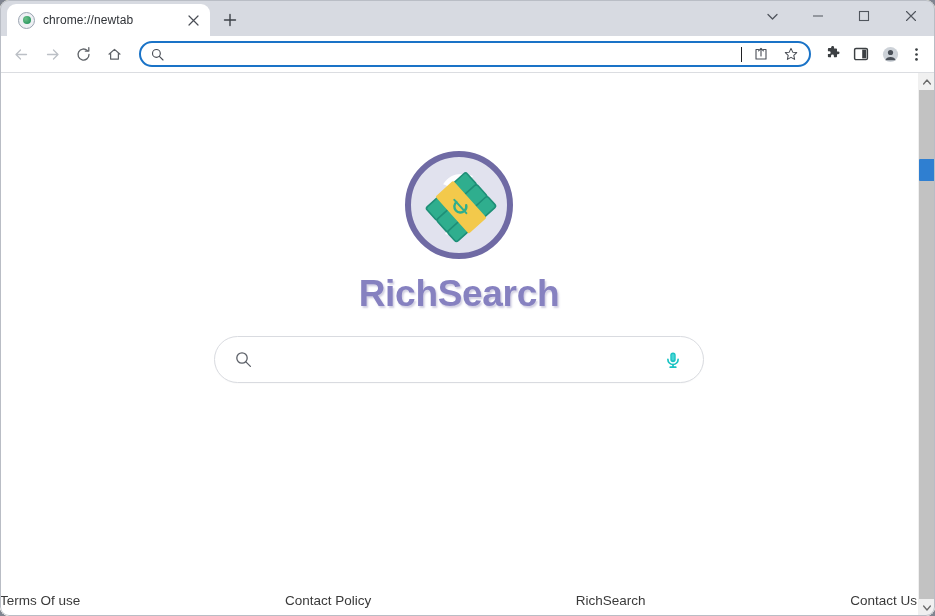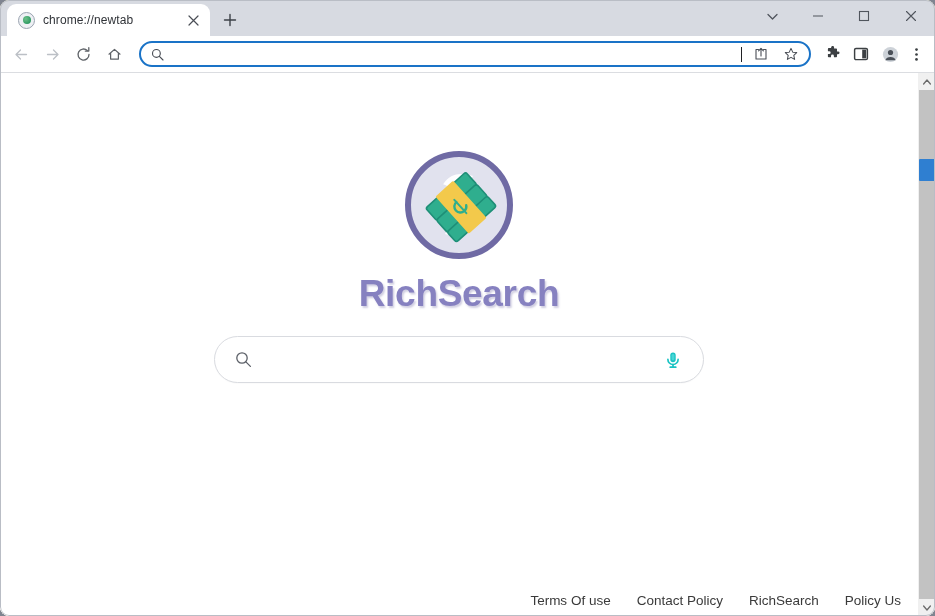--- a/index.html
+++ b/index.html
@@ -262,24 +262,24 @@
     flex: 0 0 24px;
     display: flex;
     align-items: center;
     justify-content: center;
   }
 
   
   .footer {
     position: absolute;
     left: 0;
-    right: 17px;
+    right: 1px;
     bottom: 8px;
     display: flex;
-    justify-content: flex-end;
+    justify-content: space-between;
     gap: 26px;
   }
   .footer a {
     font-size: 13.5px;
     color: #3a3a3a;
     text-decoration: none;
     white-space: nowrap;
   }
 
   
@@ -495,21 +495,21 @@
             <path d="M4.9 9.4 a5.1 5.1 0 0 0 10.2 0" stroke="#19c3c3" stroke-width="1.7" fill="none" stroke-linecap="round"></path>
             <path d="M10 14.5 L10 17.2 M7.2 17.2 L12.8 17.2" stroke="#19c3c3" stroke-width="1.7" stroke-linecap="round"></path>
           </svg>
         </span>
       </div>
 
       <div class="footer">
         <a href="#">Terms Of use</a>
         <a href="#">Contact Policy</a>
         <a href="#">RichSearch</a>
-        <a href="#">Policy Us</a>
+        <a href="#">Contact Us</a>
       </div>
     </div>
 
     <div class="scrollbar">
       <div class="sb-btn up">
         <svg width="8" height="6" viewBox="0 0 8 6">
             <path d="M0.6 5 L4 1 L7.4 5" stroke="currentColor" stroke-width="1.3" fill="none" stroke-linecap="round" stroke-linejoin="round"></path>
           </svg>
       </div>
       <div class="sb-thumb"></div>

